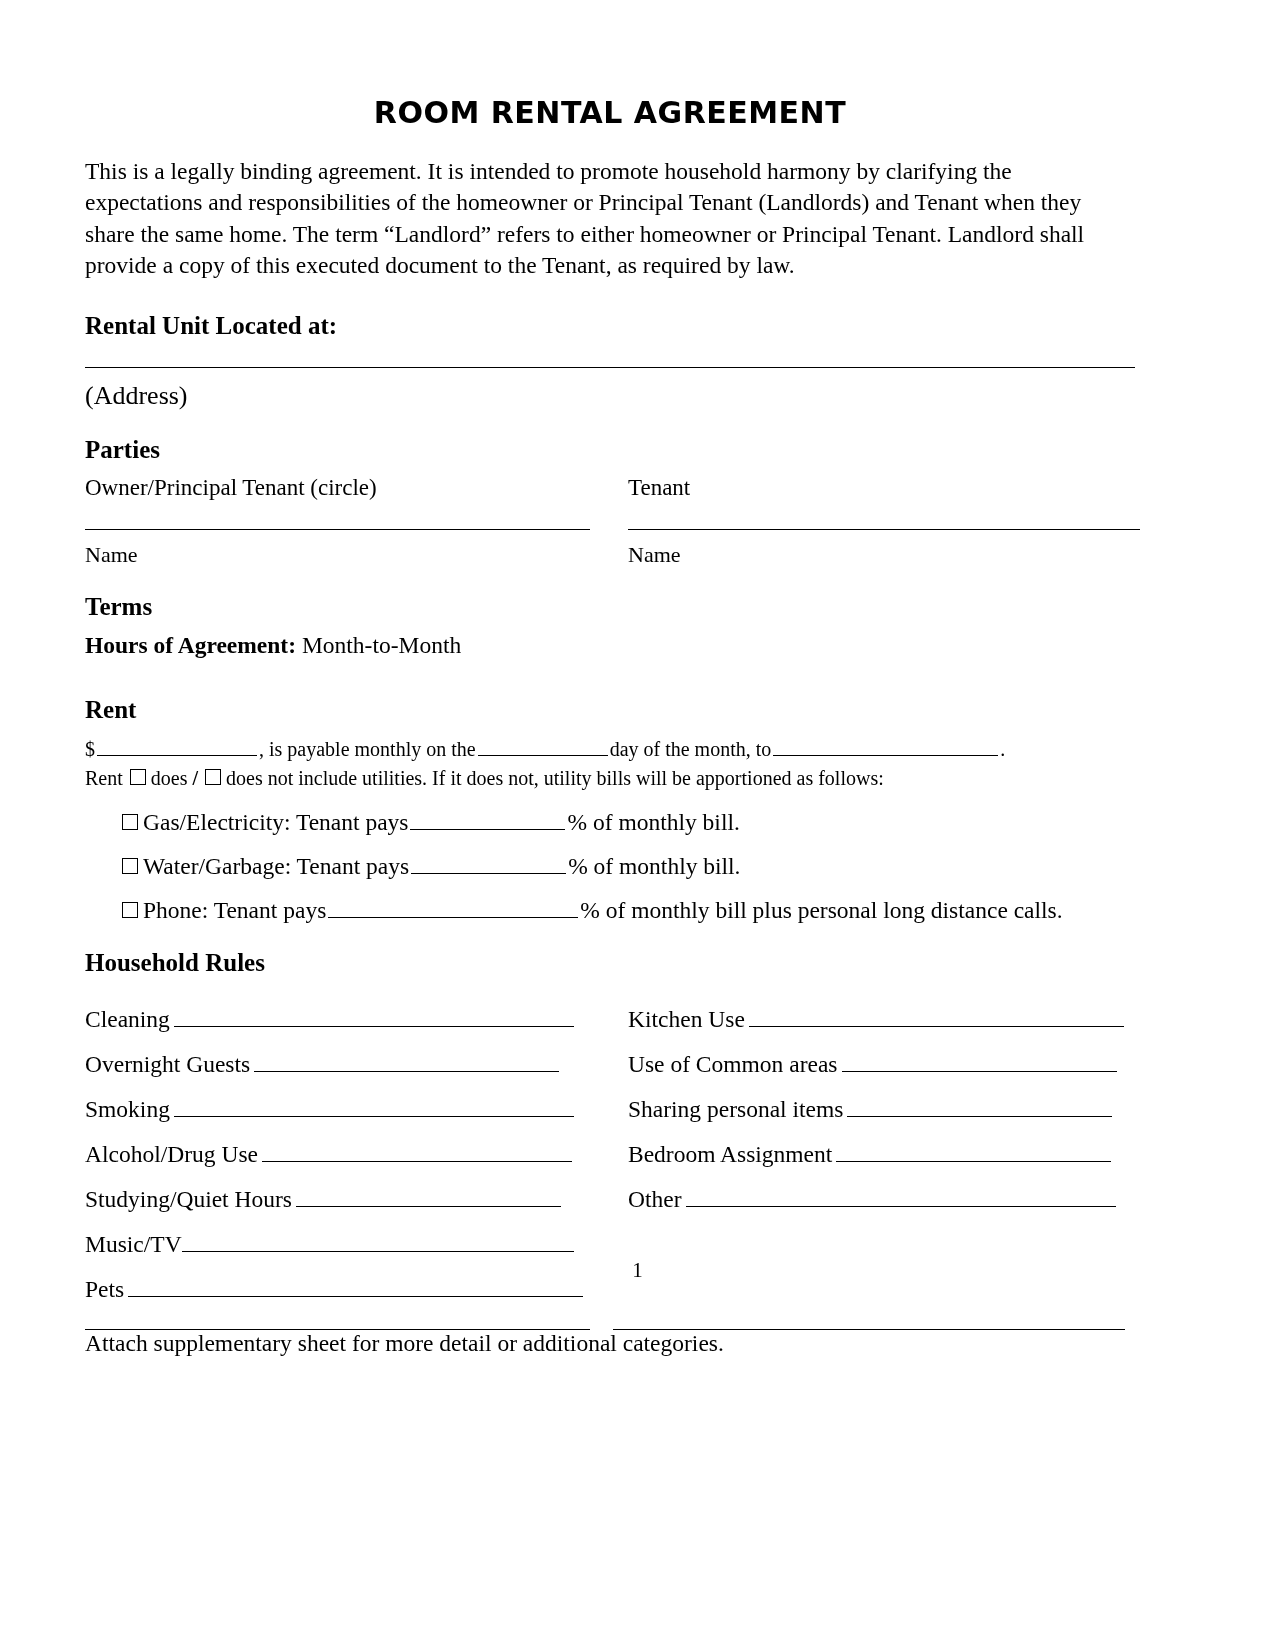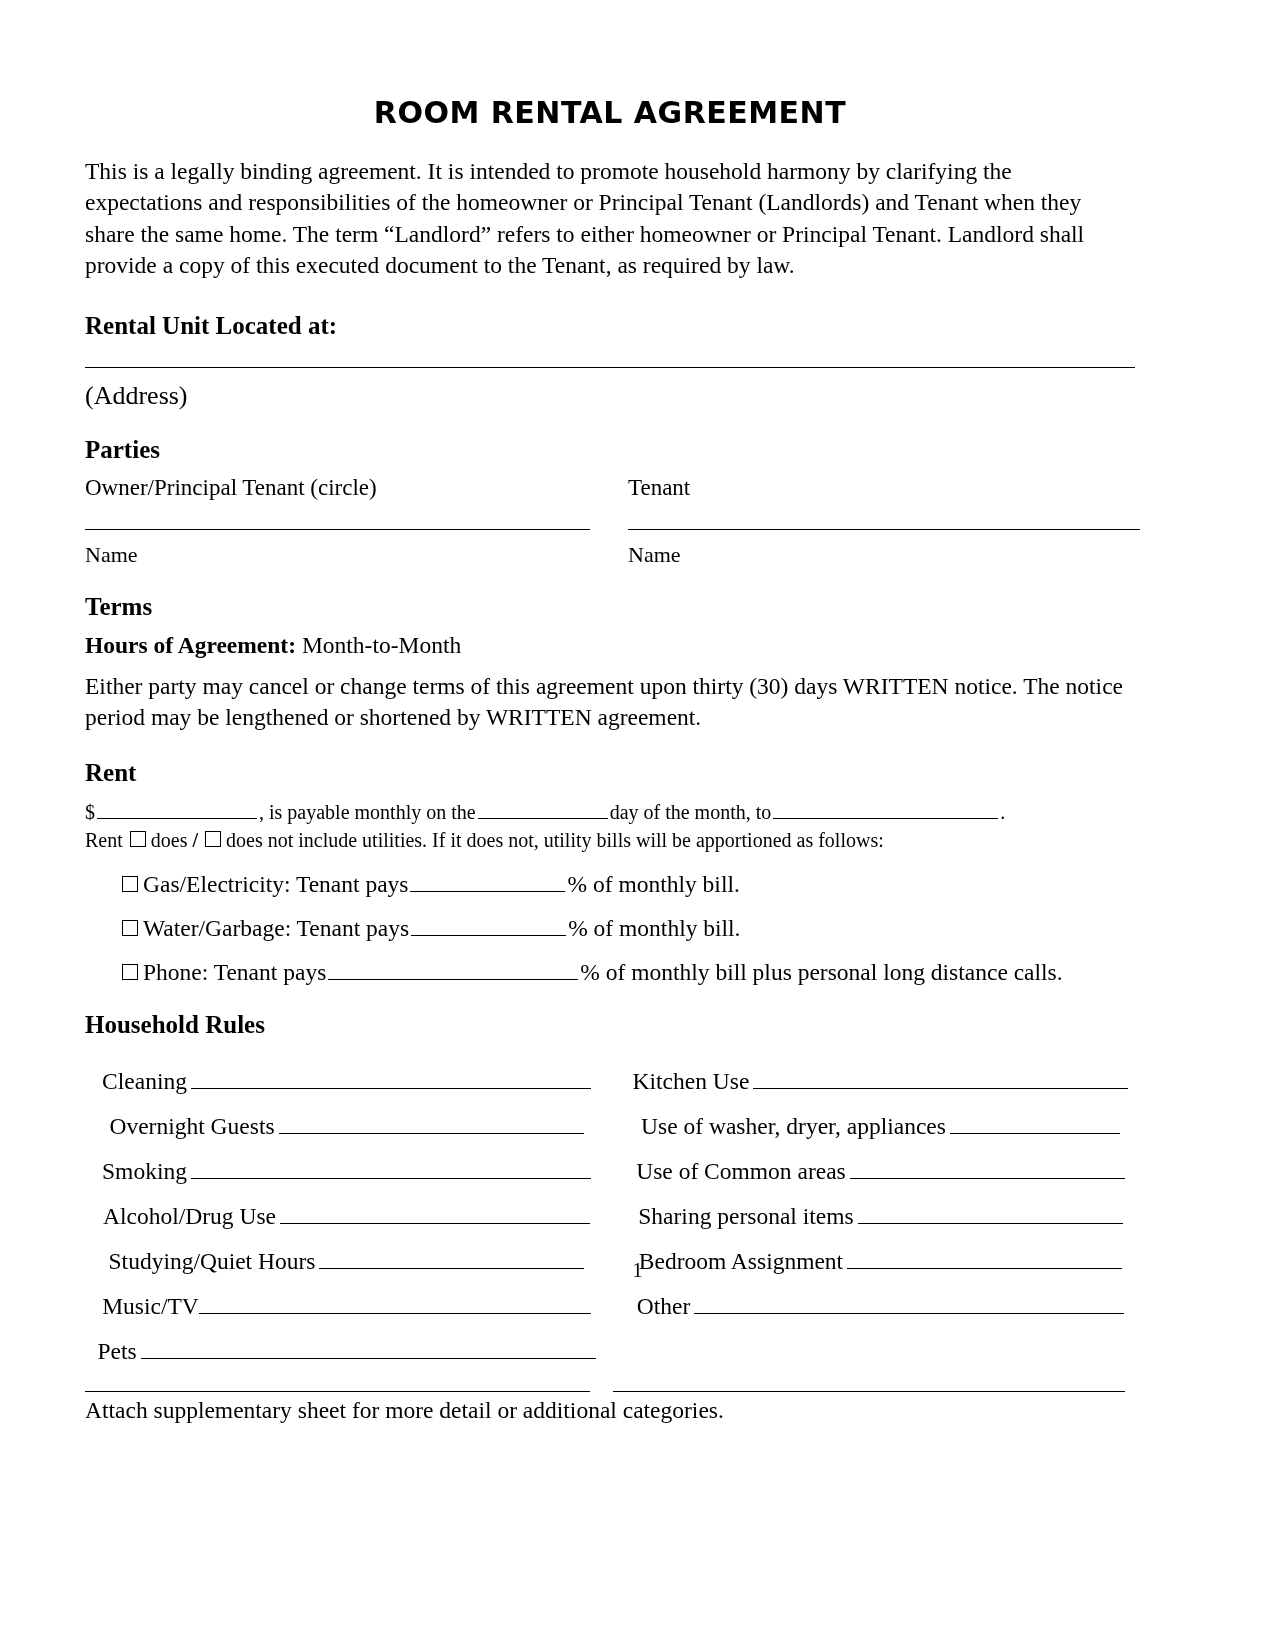--- a/index.html
+++ b/index.html
@@ -118,37 +118,35 @@
   }
   .rules-col {
     width: 50%;
     box-sizing: border-box;
   }
   .rules-col.right { padding-left: 18px; }
   .rule-row {
     font-size: 23.5px;
     white-space: nowrap;
     padding-top: 18px;
-    text-align: center;
   }
   .rule-row .ul { margin-left: 4px; }
   .bottom-lines {
     display: flex;
     width: 100%;
     margin-top: 26px;
   }
   .bottom-lines .bl {
     border-bottom: 1.6px solid #000;
     height: 0;
   }
   .bl-left { width: 505px; }
   .bl-right { width: 512px; margin-left: 23px; }
   .attach {
     font-size: 23.5px;
-    margin-top: 5px;
   }
   .page-num {
     position: absolute;
     bottom: 55px;
     left: 0;
     width: 1275px;
     text-align: center;
     font-size: 21px;
   }
   .sec-gap { height: 24px; }
@@ -188,21 +186,20 @@
     </div>
   </div>
 
   <div class="sec-gap"></div>
 
   <h2 class="section">Terms</h2>
   <p class="terms-line">
     <b>Hours of Agreement:</b>
     <span>Month-to-Month</span>
   </p>
-  <p class="para">Either party may cancel or change terms of this agreement upon thirty (30) days WRITTEN notice. The notice period may be lengthened or shortened by WRITTEN agreement.</p>
 
   <div class="sec-gap"></div>
 
   <h2 class="section">Rent</h2>
   <p class="rent-line">
     <span>$</span><span class="ul" style="width:160px"></span><span>, is payable monthly on the</span><span class="ul" style="width:130px"></span><span>day of the month, to</span><span class="ul" style="width:225px"></span><span>.</span>
   </p>
   <p class="rent-line">
     <span>Rent</span>
     <span class="chk"></span><span>does</span>
@@ -245,23 +242,20 @@
       </div>
       <div class="rule-row">
         <span>Pets</span><span class="ul" style="width:455px"></span>
       </div>
     </div>
     <div class="rules-col right">
       <div class="rule-row">
         <span>Kitchen Use</span><span class="ul" style="width:375px"></span>
       </div>
       <div class="rule-row">
-        <span>Use of washer, dryer, appliances</span><span class="ul" style="width:170px"></span>
-      </div>
-      <div class="rule-row">
         <span>Use of Common areas</span><span class="ul" style="width:275px"></span>
       </div>
       <div class="rule-row">
         <span>Sharing personal items</span><span class="ul" style="width:265px"></span>
       </div>
       <div class="rule-row">
         <span>Bedroom Assignment</span><span class="ul" style="width:275px"></span>
       </div>
       <div class="rule-row">
         <span>Other</span><span class="ul" style="width:430px"></span>

